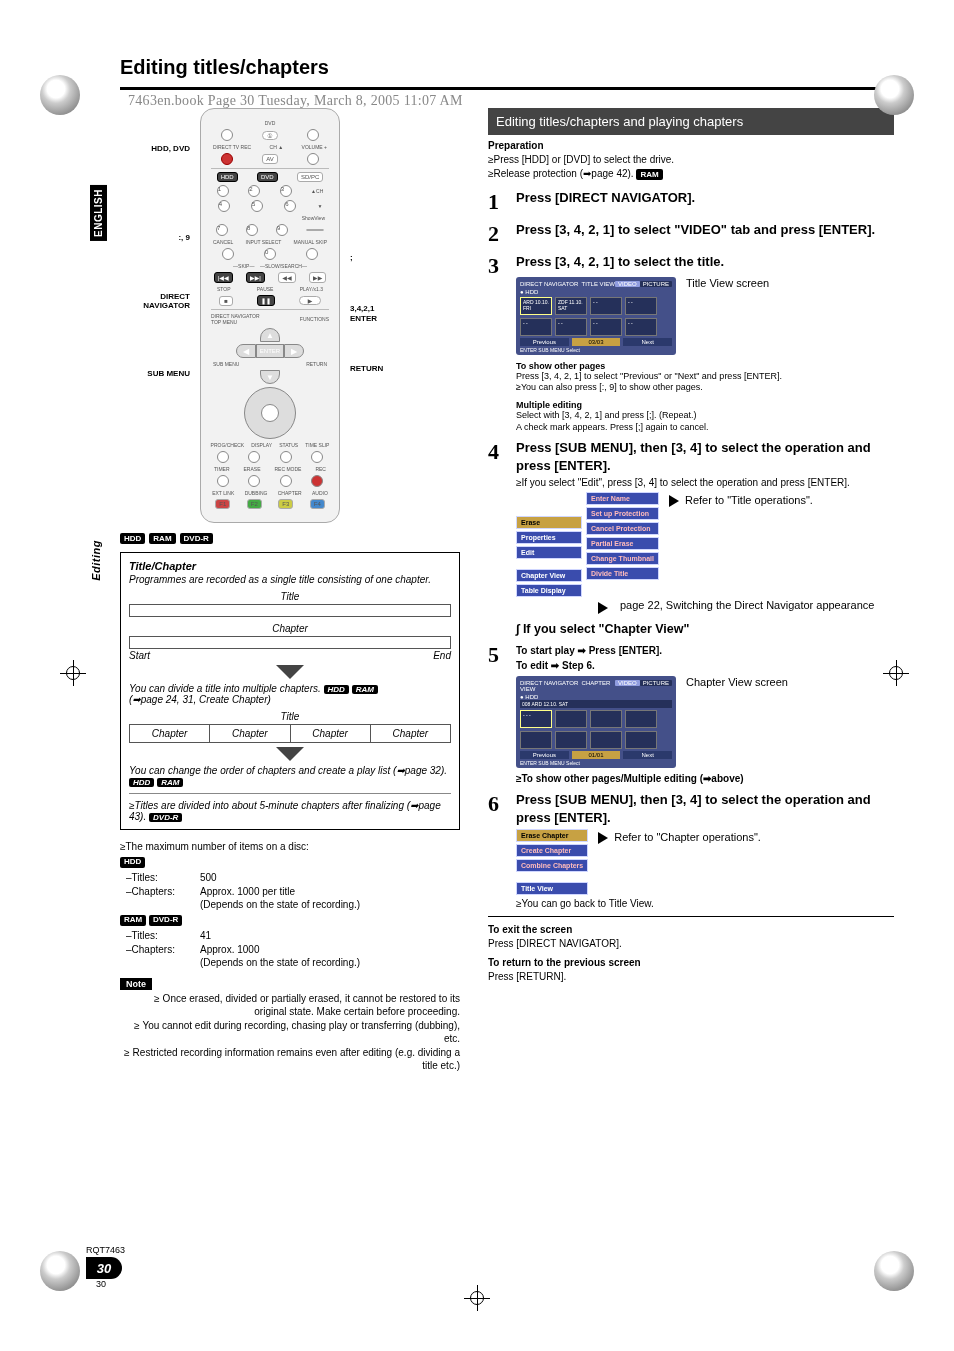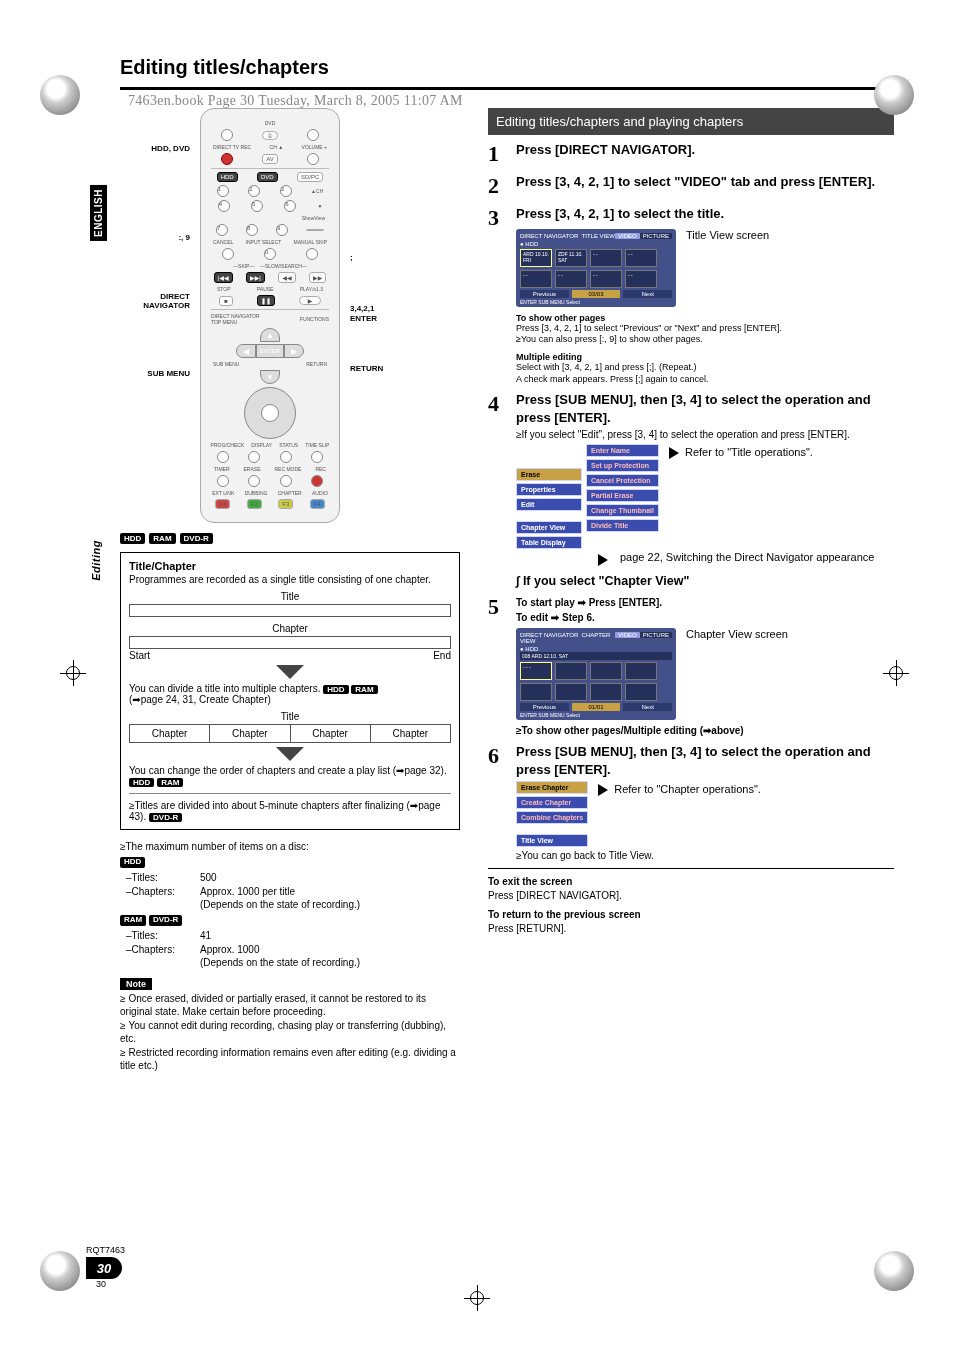--- a/index.html
+++ b/index.html
@@ -40,30 +40,30 @@
   .pill { border-radius:8px; padding:0 4px; }
   .hiblock { background:#444; color:#fff; border:1px solid #000; }
   .bigring { width:52px; height:52px; border:1px solid #888; border-radius:50%; background:#ddd; margin:3px auto; position:relative; }
   .bigring::after { content:""; width:16px; height:16px; border:1px solid #888; border-radius:50%; background:#fff; position:absolute; top:50%; left:50%; transform:translate(-50%,-50%); }
   .dpad { display:flex; justify-content:center; align-items:center; margin:2px 0; }
   .dpad .arrow { width:20px; height:14px; background:#ddd; border:1px solid #888; display:flex; justify-content:center; align-items:center; font-size:8px;}
 
   .chips { display:flex; gap:4px; margin:6px 0 8px; }
   .chip { background:#000; color:#fff; font-size:8px; font-weight:bold; padding:1px 4px; border-radius:2px; }
 
-  .panel { border:1px solid #000; padding:7px 8px; font-size:10px; }
+  .panel { border:1px solid #000; padding:7px 8px; font-size:10px;font-style:italic; }
   .panel .phead { font-weight:bold; font-size:11px; margin-bottom:2px; }
   .tbl { border:1px solid #555; width:100%; font-size:10px; border-collapse:collapse; }
   .tbl th, .tbl td { border:1px solid #555; text-align:center; padding:3px 4px; font-weight:normal; }
   .tcap { text-align:center; font-size:10px; margin:6px 0 2px; }
   .endrow { display:flex; justify-content:space-between; font-size:10px; margin:1px 0 0; }
   .arrowdown { width:0; height:0; border-left:14px solid transparent; border-right:14px solid transparent; border-top:14px solid #444; margin:4px auto; }
   .noteblk { background:#000; color:#fff; font-size:9px; font-weight:bold; padding:1px 6px; display:inline-block; margin:8px 0 2px;}
   .small { font-size:10px; line-height:1.35; }
-  .small ul { list-style:none; }
+  .small ul { list-style:none;text-align:right; }
   .small li::before { content:"≥"; margin-right:3px; }
   .kvrow { display:flex; font-size:10px; }
   .kvrow .k { width:74px; margin-left:6px; }
 
   .sectionbar { background:#444; color:#fff; font-weight:normal; font-size:13px; padding:6px 8px; margin-bottom:4px; }
   .prep { font-size:10px; line-height:1.4; margin-bottom:8px; }
   .step { display:flex; gap:8px; margin:6px 0; }
   .step .num { font-size:22px; font-weight:bold; width:20px; font-family:"Times New Roman", serif; }
   .step .body { flex:1; }
   .step .lead { font-size:13px; font-weight:bold; color:#000; line-height:1.35; }
@@ -371,20 +371,25 @@
         <ul>
           <li>Once erased, divided or partially erased, it cannot be restored to its original state. Make certain before proceeding.</li>
           <li>You cannot edit during recording, chasing play or transferring (dubbing), etc.</li>
           <li>Restricted recording information remains even after editing (e.g. dividing a title etc.)</li>
         </ul>
       </div>
     </div>
 
     <div class="col-right">
       <div class="sectionbar">Editing titles/chapters and playing chapters</div>
+      <div class="prep">
+        <b>Preparation</b><br>
+        <span>≥Press [HDD] or [DVD] to select the drive.</span><br>
+        <span>≥Release protection (➡page 42). </span><span class="inlinechip">RAM</span>
+      </div>
 
       <div class="step">
         <div class="num">1</div>
         <div class="body">
             <div class="lead">Press [DIRECT NAVIGATOR].</div>
           </div>
       </div>
       <div class="step">
         <div class="num">2</div>
         <div class="body">

